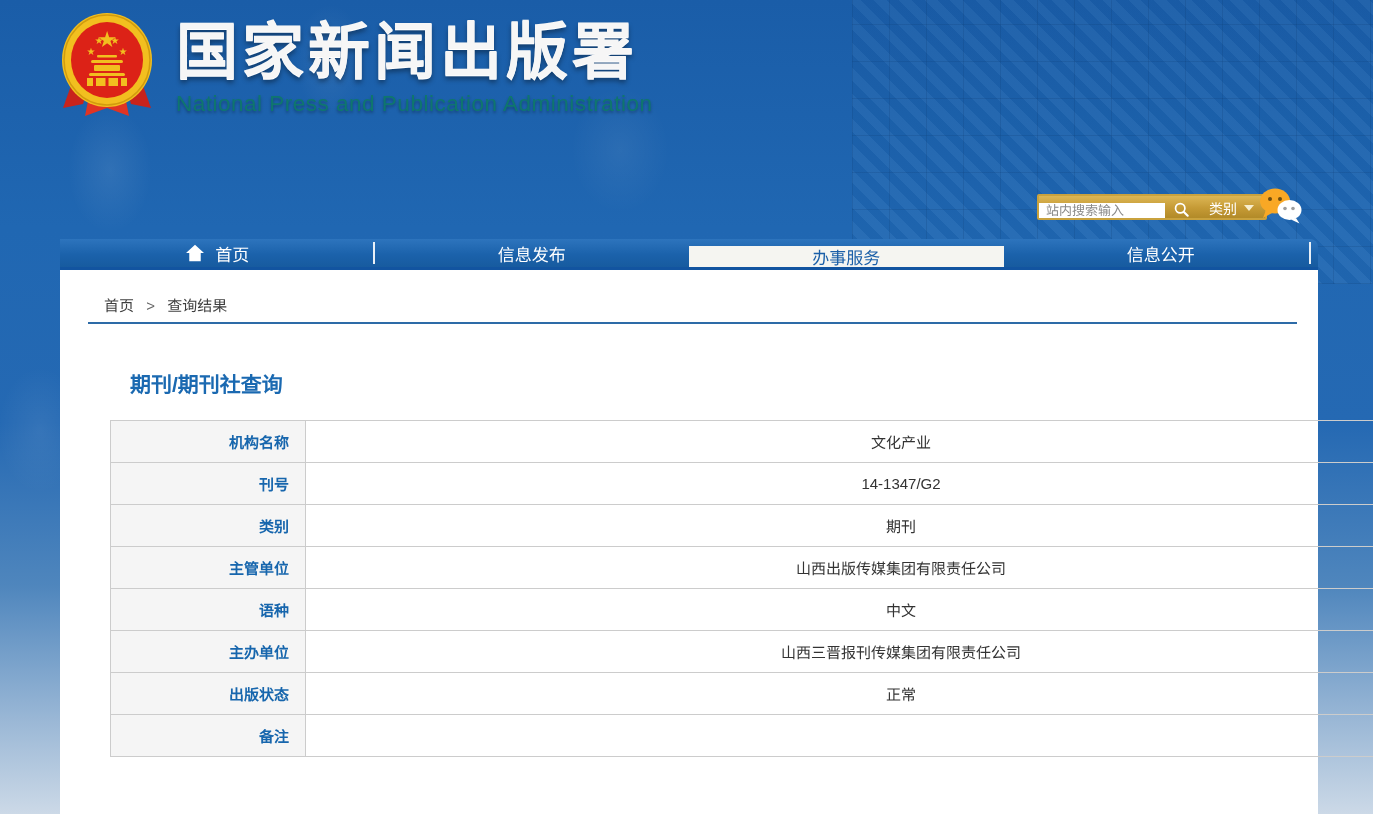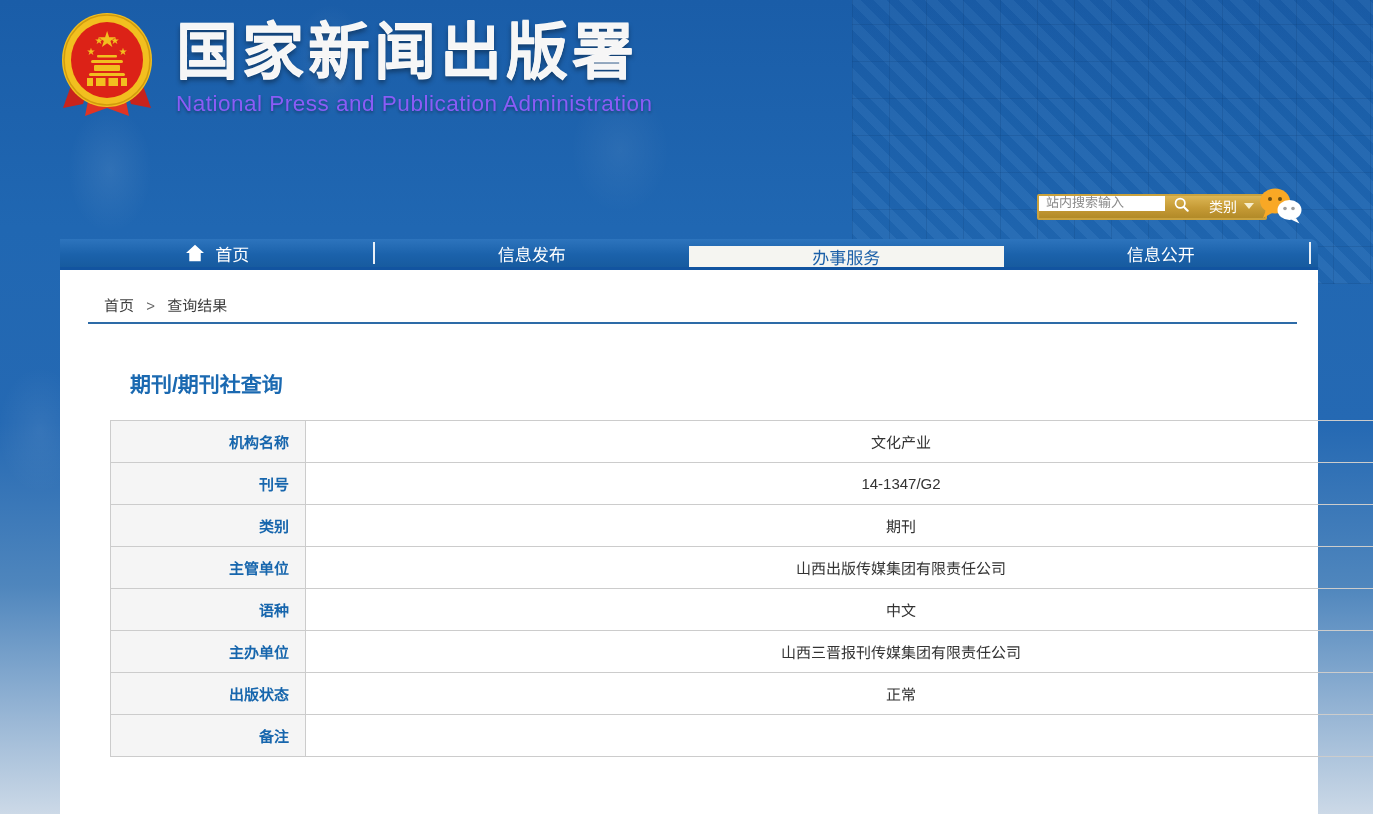--- a/index.html
+++ b/index.html
@@ -28,30 +28,29 @@
       radial-gradient(80px 90px at 740px 320px, rgba(255,255,255,0.05), transparent 70%);
   }
   
   .emblem{position:absolute;left:57px;top:10px;width:100px;height:122px;}
   .titles{position:absolute;left:176px;top:16px;}
   .site-title{
     font-size:62px;font-weight:bold;letter-spacing:4px;line-height:1.15;color:#f6f6f6;
     text-shadow:0 1px 0 #ffffff,0 4px 5px rgba(0,0,0,0.38);
   }
   .site-subtitle{
-    font-size:22.5px;color:#8b5cf6;margin-top:4px;letter-spacing:0.5px;
+    font-size:22.5px;color:#0f766e;margin-top:4px;letter-spacing:0.5px;
     text-shadow:0 2px 3px rgba(0,0,0,0.3);
   }
   
   .search-wrap{
-    position:absolute;left:1037px;top:194px;height:26px;display:flex;align-items:flex-start;
+    position:absolute;left:1037px;top:194px;height:26px;display:flex;align-items:flex-end;
     border:2px solid #c9a23e;border-radius:2px;
     background:linear-gradient(180deg,#dcb654 0%,#c59a35 55%,#b28a28 100%);
     box-sizing:border-box;
-    font-family:Liberation Mono, monospace;
   }
   .search-input{
     width:112px;border:none;outline:none;padding:0 7px;font-size:13px;color:#555;
     font-family:inherit;background:#ffffff;
   }
   .search-input::placeholder{color:#8a8a8a;}
   .search-btn{width:32px;display:flex;align-items:center;justify-content:center;cursor:pointer;background:transparent;border:none;padding:0;}
   .search-divider{width:1px;background:rgba(255,255,255,0.55);margin:4px 0;}
   .category-btn{display:flex;align-items:center;gap:7px;padding:0 11px;color:#ffffff;font-size:14px;cursor:pointer;background:transparent;border:none;font-family:inherit;}
   .caret-down{width:0;height:0;border-left:5px solid transparent;border-right:5px solid transparent;border-top:6px solid #f7eecd;}

